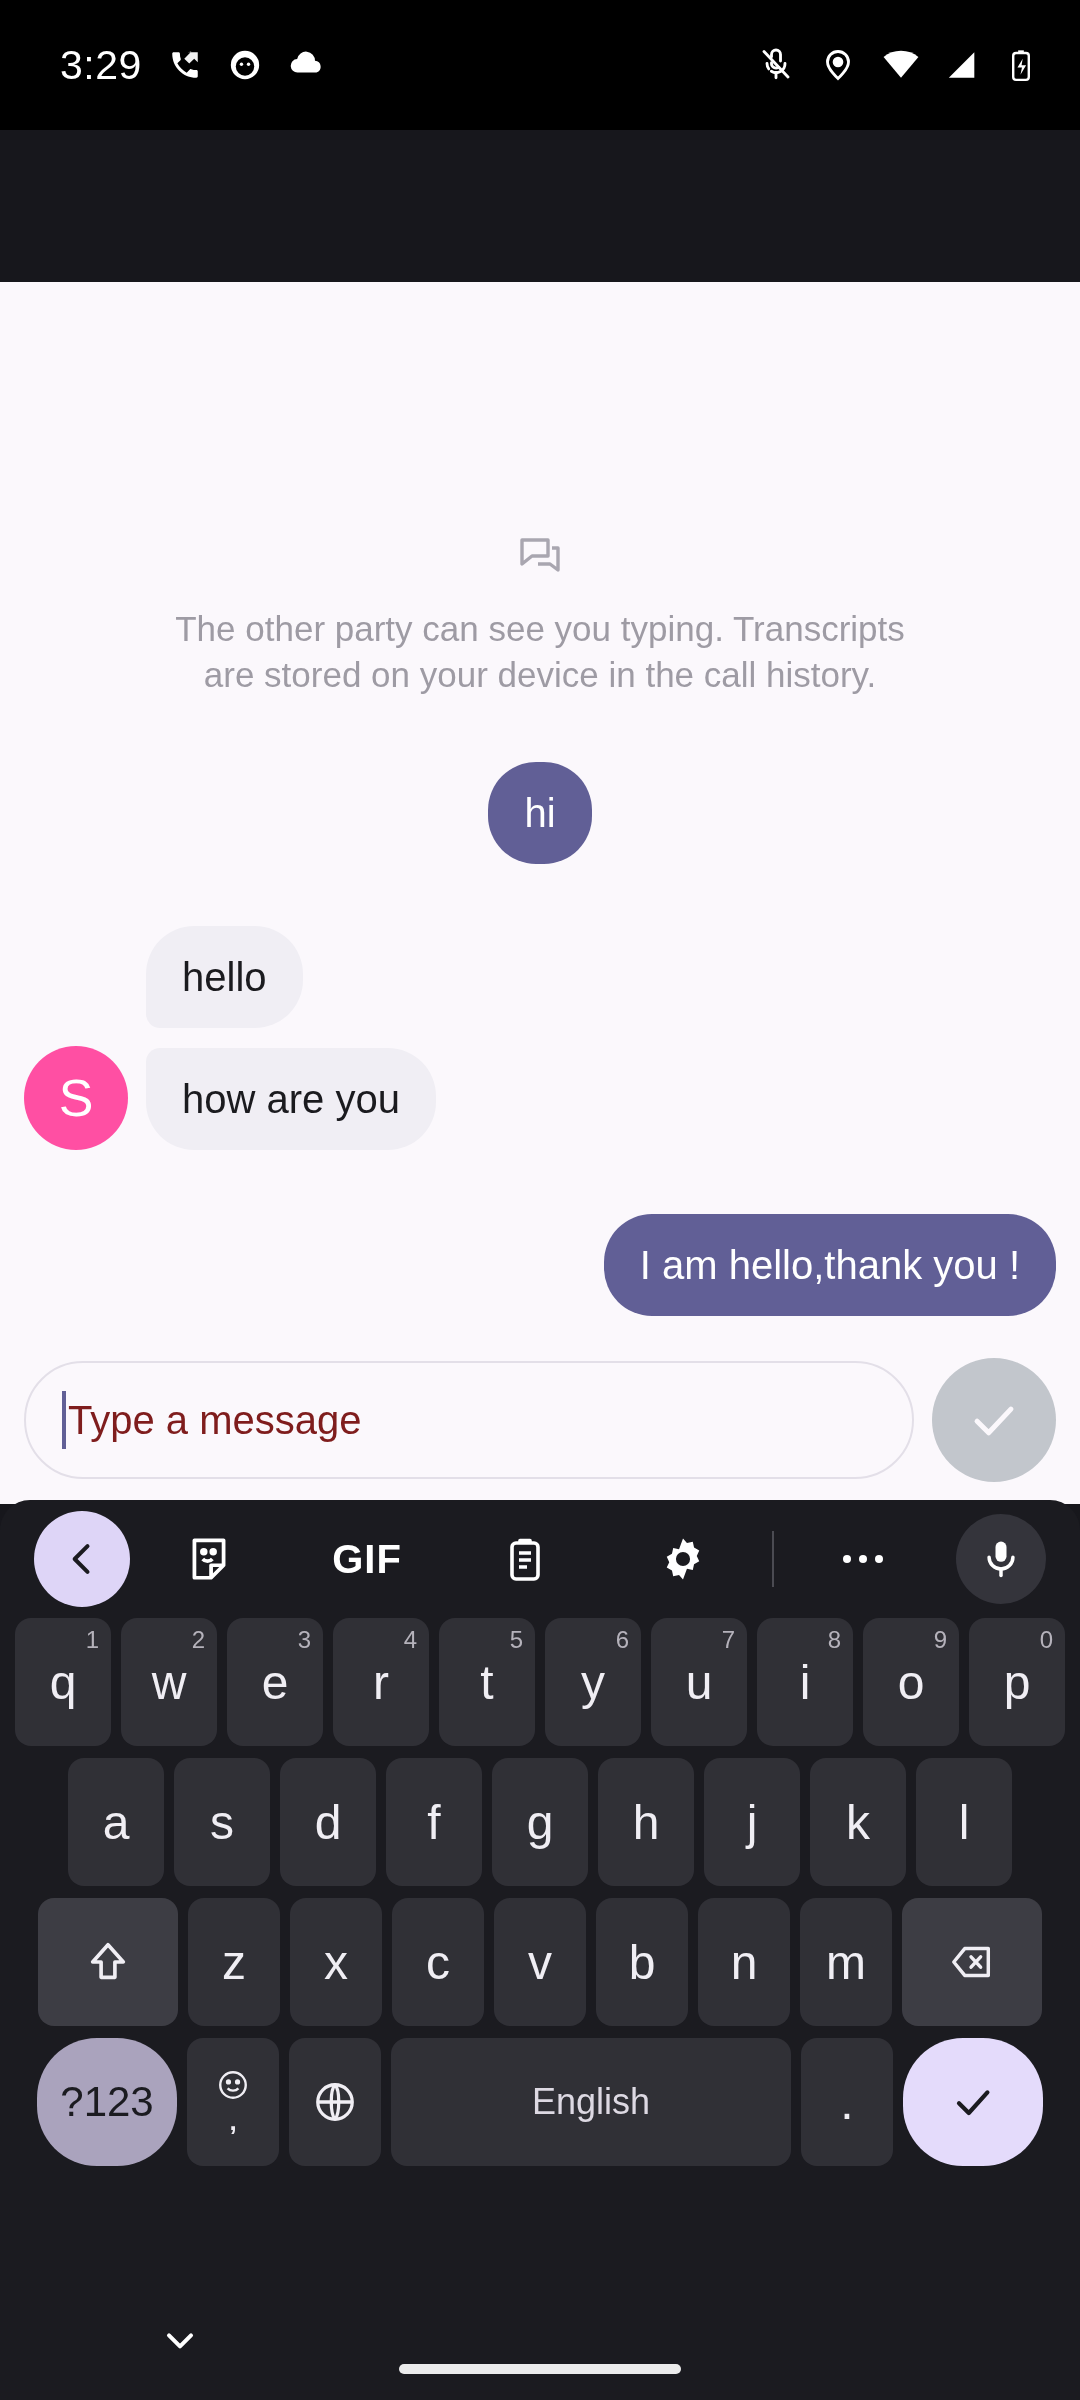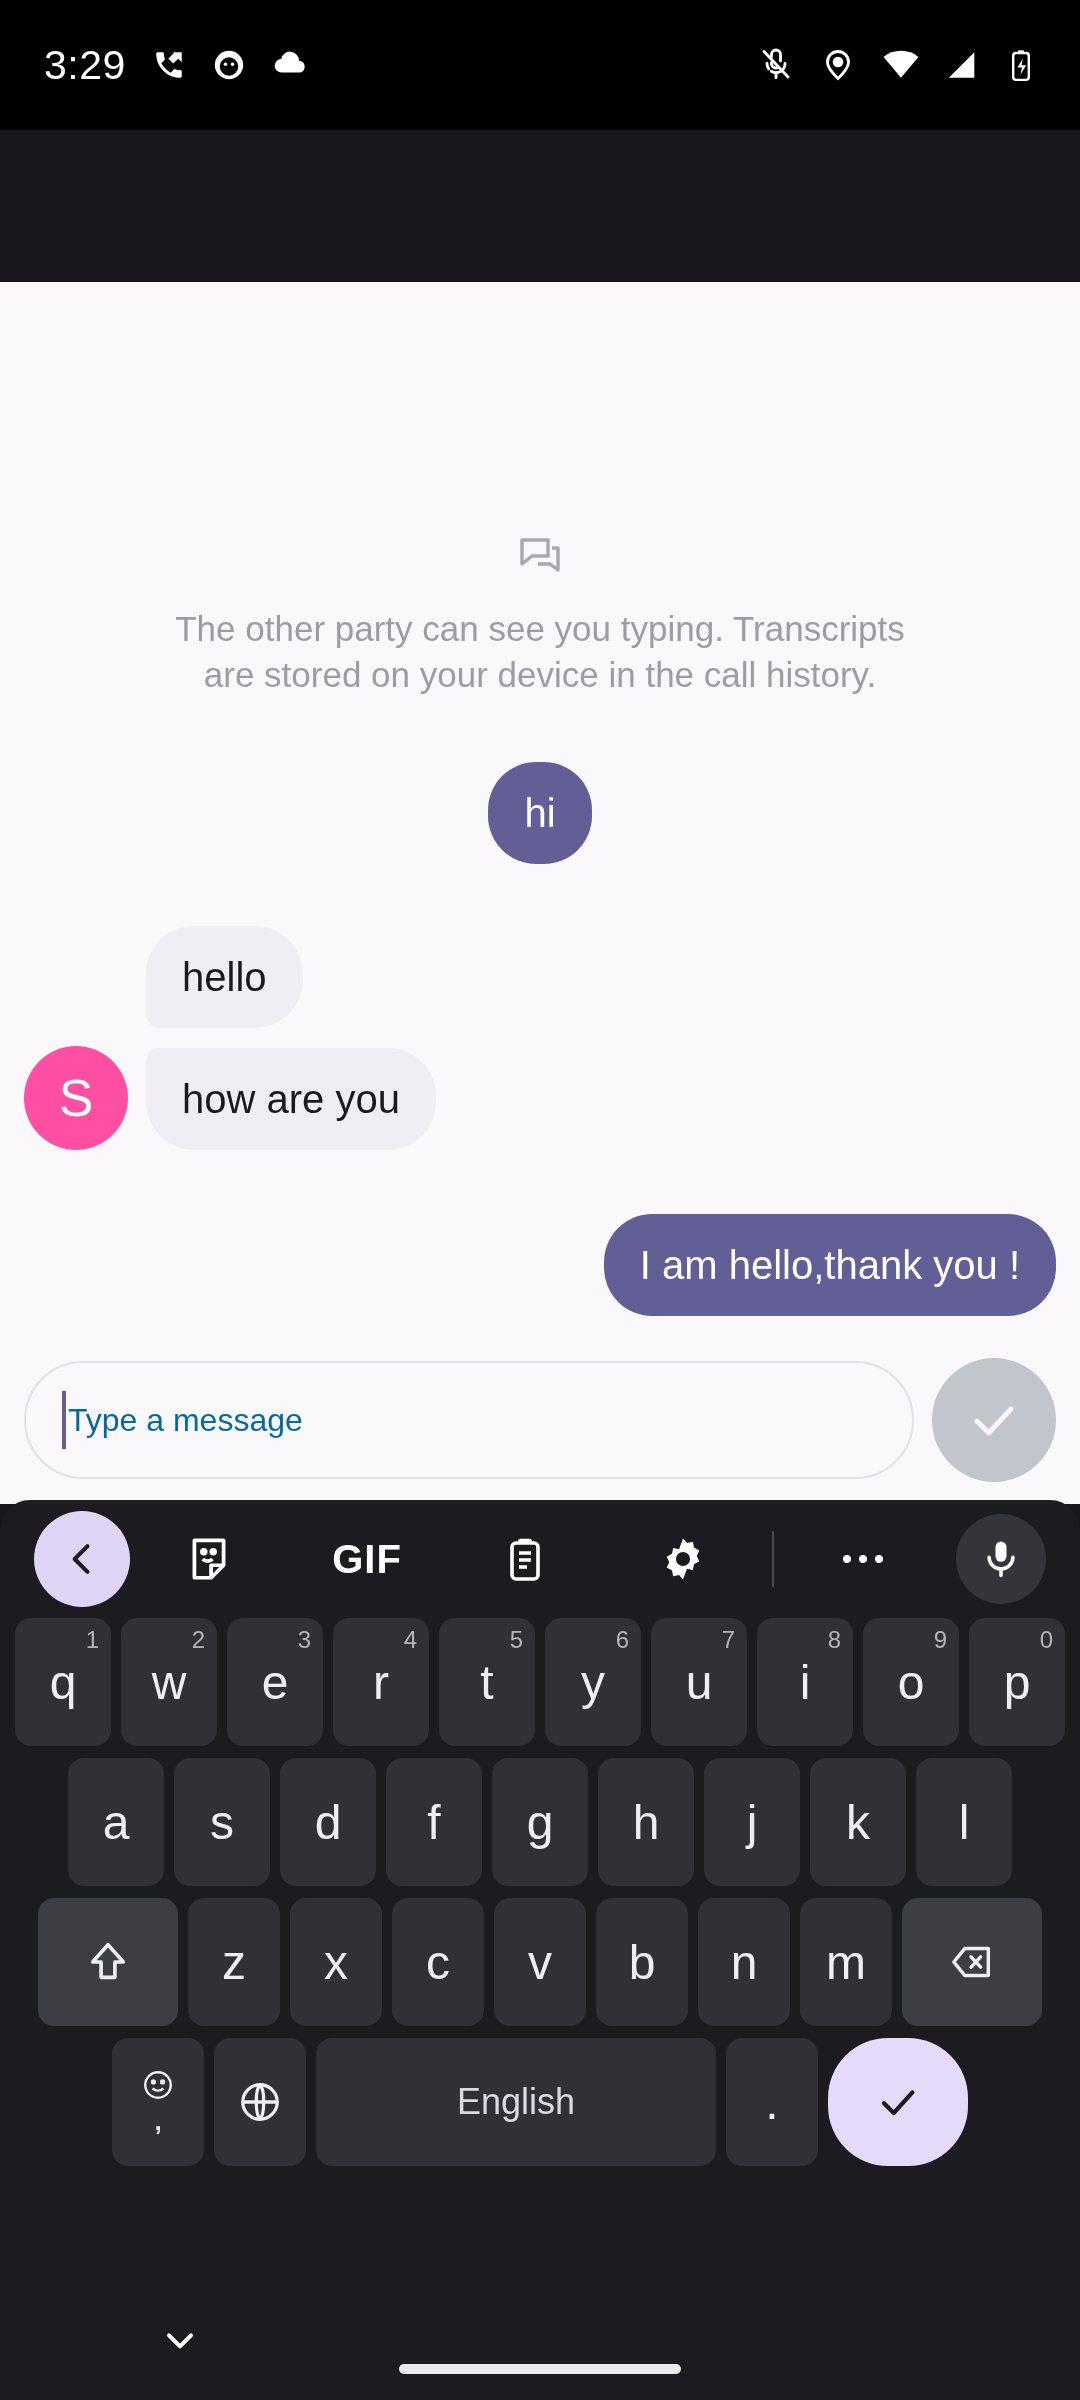--- a/index.html
+++ b/index.html
@@ -10,21 +10,21 @@
     overflow: hidden;
   }
   #screen { position: relative; width: 1080px; height: 2400px; background: #17171c; }
 
   
   .statusbar {
     position: absolute; top: 0; left: 0; width: 1080px; height: 130px;
     background: #000; display: flex; align-items: center;
     justify-content: space-between; padding: 0 44px;
   }
-  .sb-left { display: flex; align-items: center; gap: 26px; }
+  .sb-left { display: flex; align-items: center; gap: 26px; margin-left: 16px; }
   .sb-time { color: #fff; font-size: 41px; letter-spacing: 0.5px; }
   .sb-right { display: flex; align-items: center; gap: 26px; }
   .sb-icon { display: inline-flex; align-items: center; justify-content: center; }
 
   
   .appbar {
     position: absolute; top: 130px; left: 0; width: 1080px; height: 152px;
     background: #fbf8fc; display: flex; align-items: center; padding: 0 40px;
     border-bottom: 1px solid #e8e4ec;
   }
@@ -75,21 +75,21 @@
   .inputbar {
     position: absolute; top: 1340px; left: 0; width: 1080px; height: 160px;
     background: #fbf8fc; display: flex; align-items: center; padding: 0 24px; gap: 18px;
   }
   .textfield {
     flex: 1; height: 118px; border: 2px solid #e3dfe8; border-radius: 64px;
     background: #fbf8fc; display: flex; align-items: center; padding: 0 36px;
     position: relative;
   }
   .caret { width: 4px; height: 58px; background: #615f96; margin-right: 2px; }
-  .placeholder { font-size: 32px; color: #0369a1; }
+  .placeholder { font-size: 40px; color: #7f1d1d; }
   .sendbtn {
     width: 124px; height: 124px; border-radius: 50%; background: #c2c6cc;
     display: flex; align-items: center; justify-content: center; flex: 0 0 124px;
   }
 
   
   .keyboard {
     position: absolute; top: 1500px; left: 0; width: 1080px; height: 900px;
     background: #1b1b20;
     border-radius: 30px;
@@ -368,20 +368,21 @@
       <div class="key small">n</div>
       <div class="key small">m</div>
       <div class="key fn">
         <svg width="50" height="46" viewBox="0 0 24 24" fill="none" stroke="#f0eef4" stroke-width="1.8" stroke-linejoin="round" stroke-linecap="round">
             <path d="M8.2 5h12.3v14H8.2L2.5 12l5.7-7z"></path>
             <path d="M11.5 9.3l5 5.4M16.5 9.3l-5 5.4"></path>
           </svg>
       </div>
     </div>
     <div class="krow r4">
+      <div class="key sym">?123</div>
       <div class="key comma small">
         <svg class="em" width="34" height="34" viewBox="0 0 24 24" fill="none" stroke="#f0eef4" stroke-width="1.7">
             <circle cx="12" cy="12" r="9"></circle>
             <circle cx="8.8" cy="9.8" r="1" fill="#f0eef4"></circle>
             <circle cx="15.2" cy="9.8" r="1" fill="#f0eef4"></circle>
             <path d="M8.2 14.4c1.9 2.1 5.7 2.1 7.6 0"></path>
           </svg>
         <span class="cm">,</span>
       </div>
       <div class="key small">

